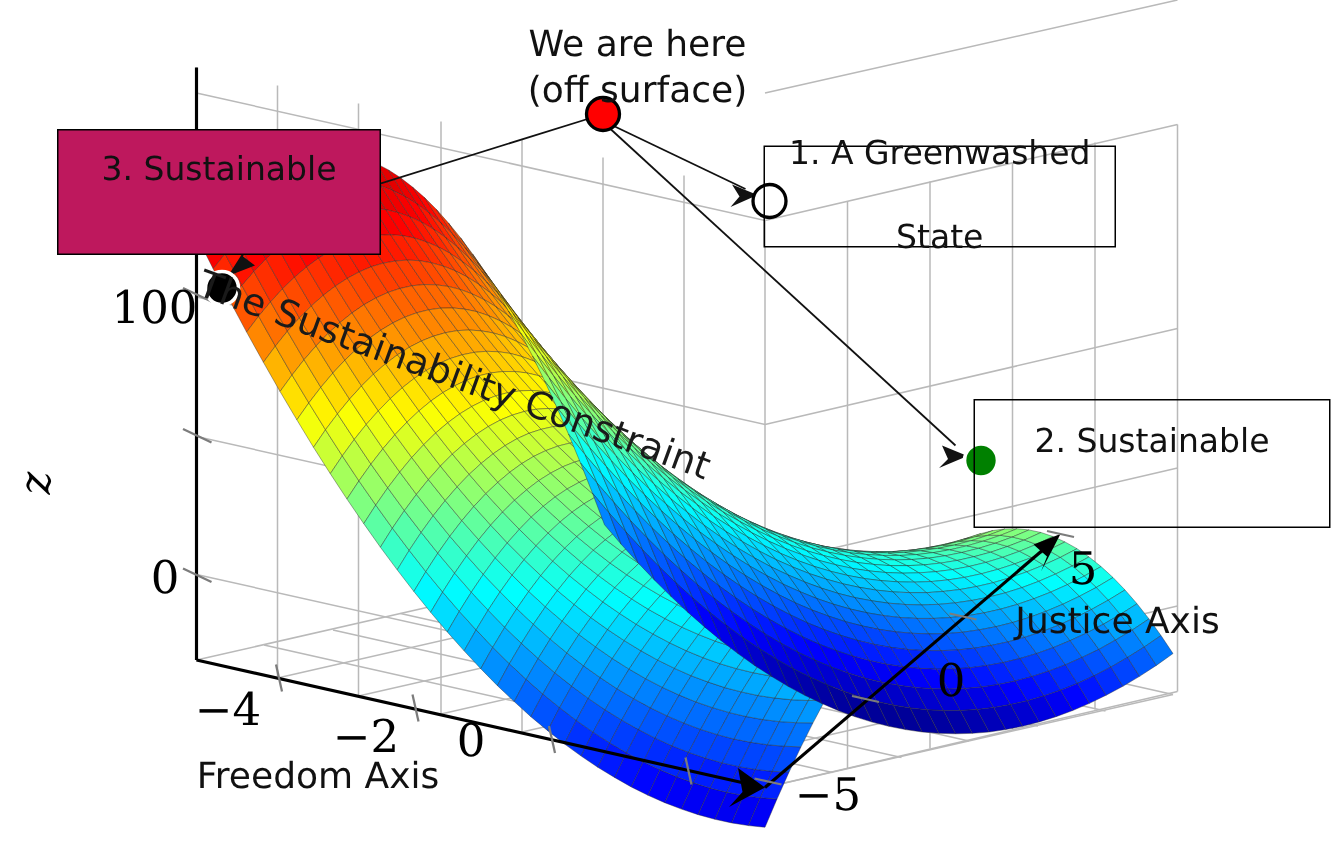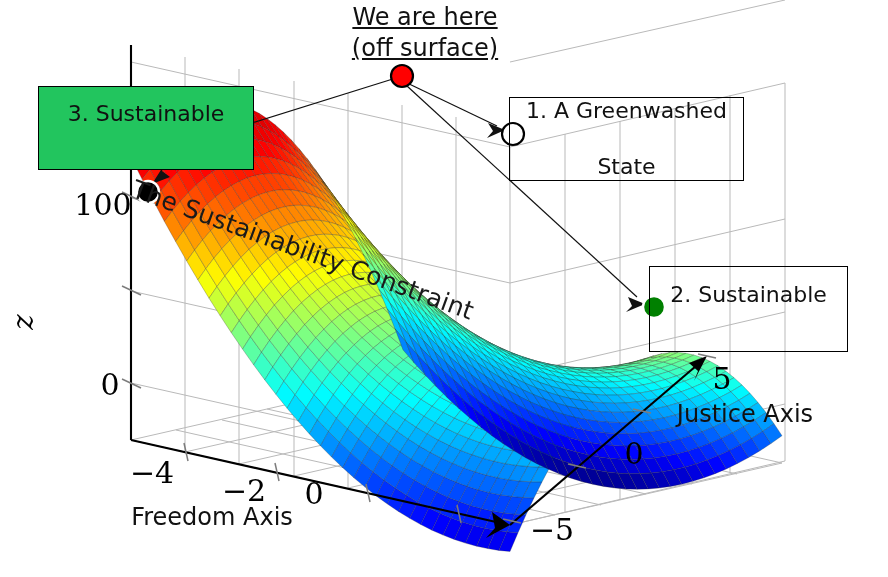--- a/index.html
+++ b/index.html
@@ -9,21 +9,21 @@
   svg#plot{position:absolute;left:0;top:0;width:888px;height:577px;}
 
   .hand{font-family:"DejaVu Sans",sans-serif;font-weight:400;}
   .mathtxt{font-family:"DejaVu Serif",serif;}
 
   
   .annbox{position:absolute;border:1.6px solid #000;box-sizing:border-box;
           display:flex;align-items:center;justify-content:center;text-align:center;
           font-family:"DejaVu Sans",sans-serif;color:#111;line-height:1.28;}
   .annbox span{display:block;padding:0 6px;}
-  .opaque{background:#22c55e;}
+  .opaque{background:#be185d;}
   .transp{background:rgba(255,255,255,0.0);}
 
   .freefloat{position:absolute;text-align:center;color:#111;
              font-family:"DejaVu Sans",sans-serif;line-height:1.3;}
 </style>
 </head>
 <body>
 
 <div id="stage">
 
@@ -1301,37 +1301,37 @@
 
     <text class="mathtxt" x="552" y="540" text-anchor="middle" font-size="30" fill="#000">−5</text>
     <text class="mathtxt" x="634" y="464" text-anchor="middle" font-size="30" fill="#000">0</text>
     <text class="mathtxt" x="722" y="389" text-anchor="middle" font-size="30" fill="#000">5</text>
 
     <text class="mathtxt" x="33" y="322" text-anchor="middle" font-size="29" font-style="italic" fill="#000" transform="rotate(-90 33 322)">z</text>
     <text class="hand" x="212" y="525" text-anchor="middle" font-size="24" fill="#111">Freedom Axis</text>
     <text class="hand" x="745" y="422" text-anchor="middle" font-size="24" fill="#111">Justice Axis</text>
   </svg>
 
-  <div class="freefloat" style="left:332px;top:2px;width:186px;font-size:24px;text-decoration:underline;">
+  <div class="freefloat" style="left:332px;top:14px;width:186px;font-size:24px;">
     <div>We are here</div>
     <div>(off surface)</div>
   </div>
 
   <div class="annbox opaque" style="left:38px;top:86px;width:216px;height:84px;font-size:22px;">
     <span>
       <span>3. Sustainable</span><br>
     </span>
   </div>
 
-  <div class="annbox transp" style="left:509px;top:97px;width:235px;height:84px;font-size:22px;">
+  <div class="annbox transp" style="left:509px;top:97px;width:235px;height:68px;font-size:22px;">
     <span>
       <span>1. A Greenwashed</span><br>
       <span>State</span>
     </span>
   </div>
 
-  <div class="annbox transp" style="left:649px;top:266px;width:199px;height:86px;font-size:22px;">
+  <div class="annbox transp" style="left:649px;top:266px;width:238px;height:86px;font-size:22px;">
     <span>
       <span>2. Sustainable</span><br>
     </span>
   </div>
 
 </div>
 
 </body></html>

